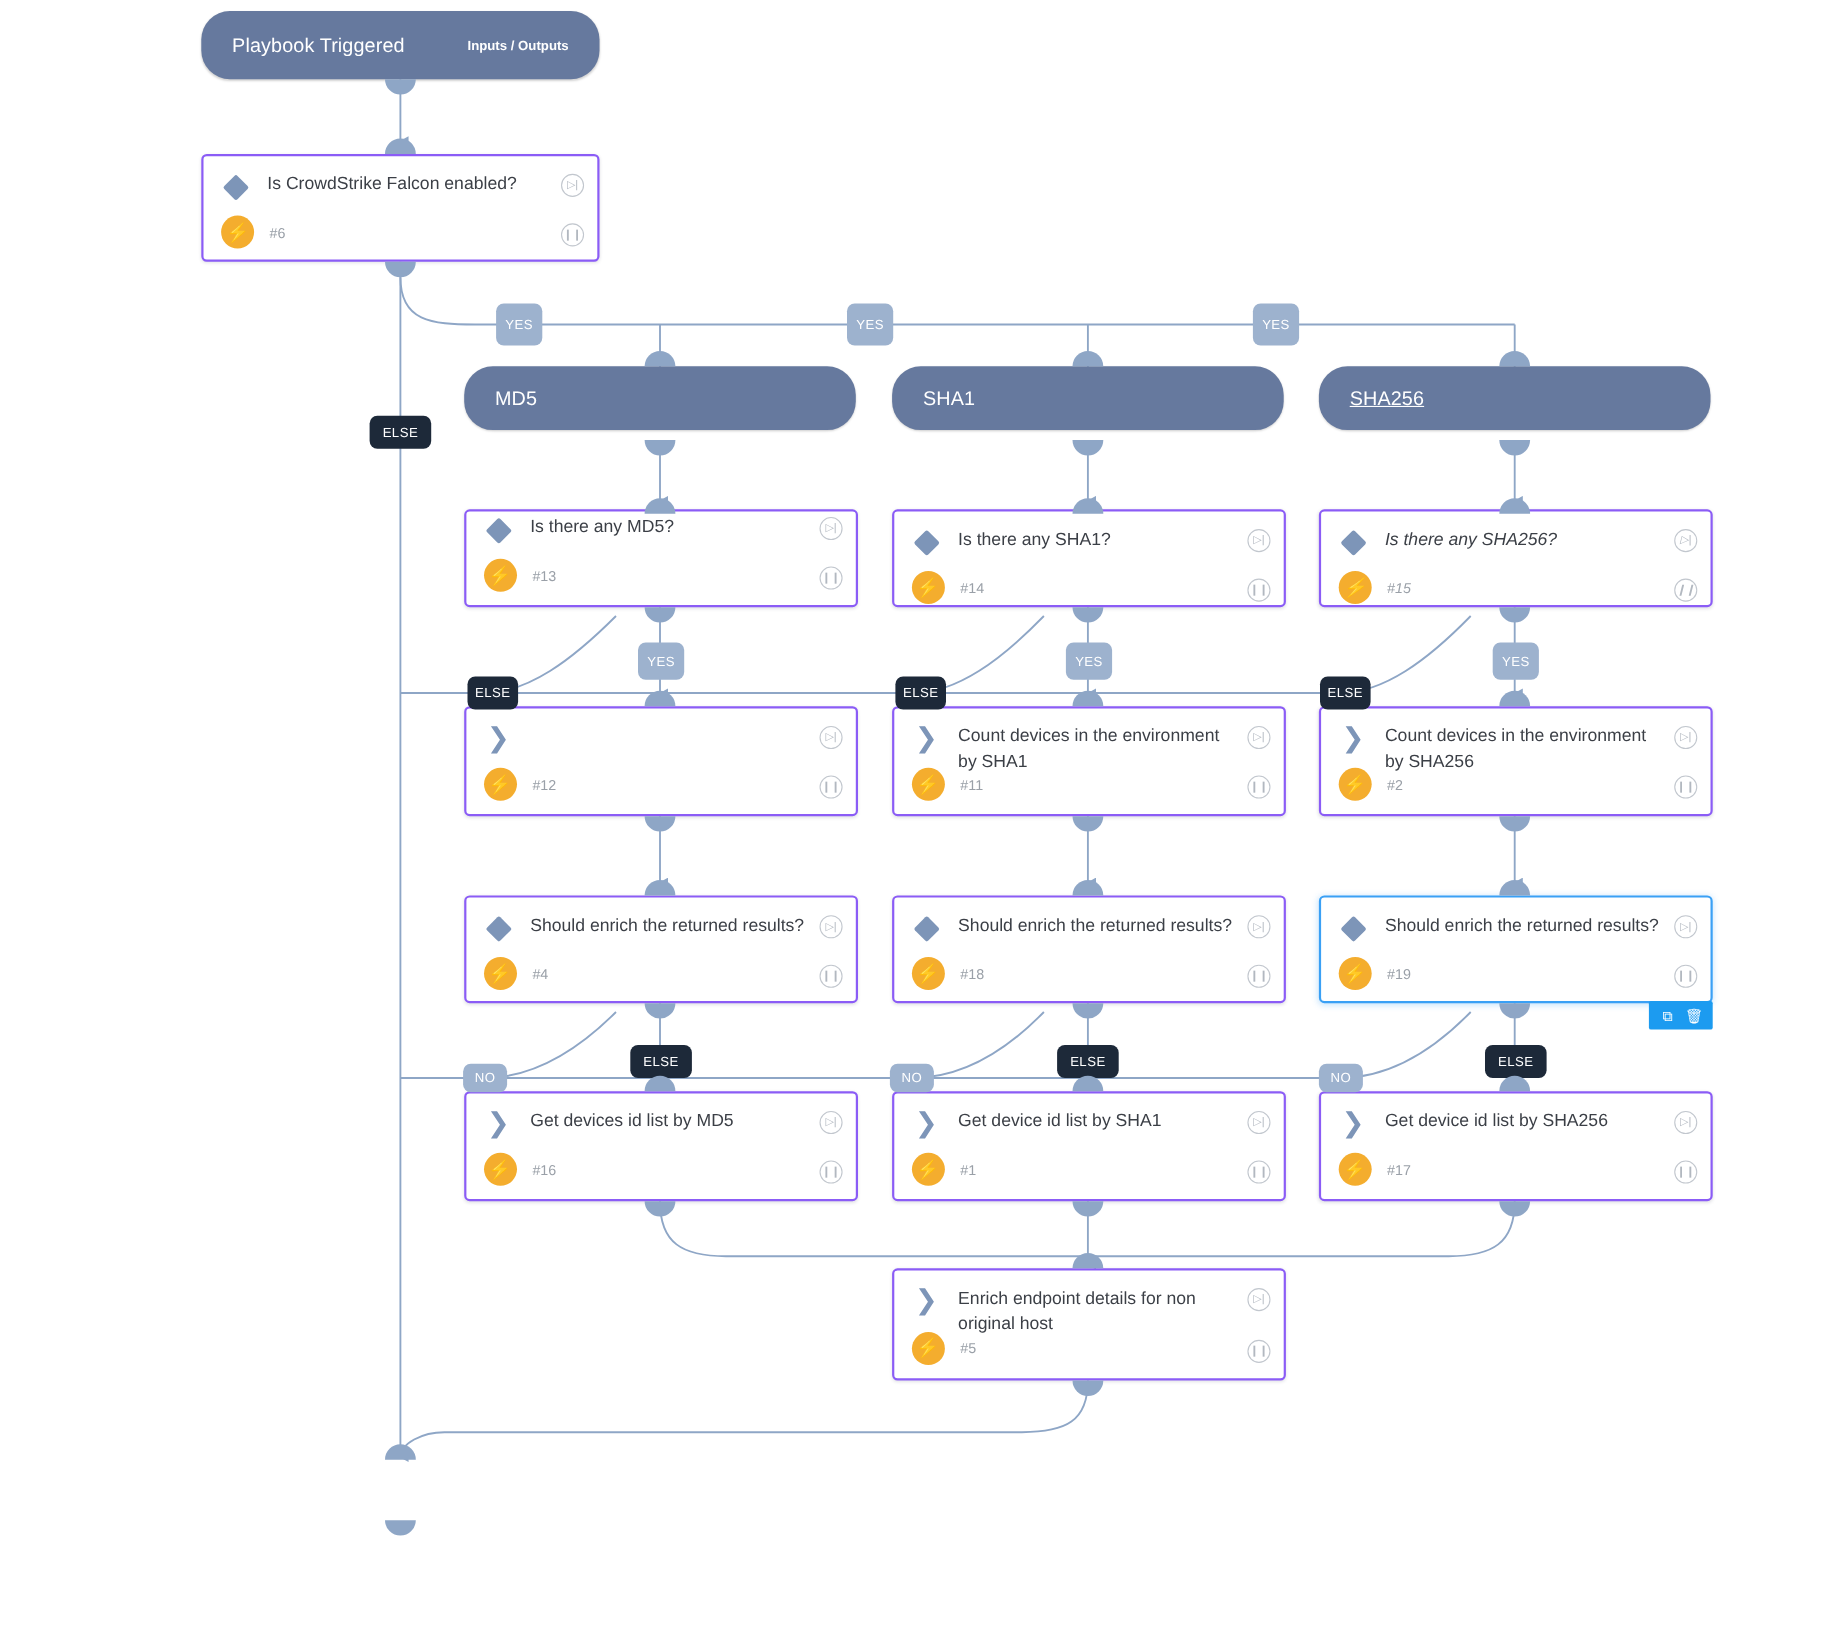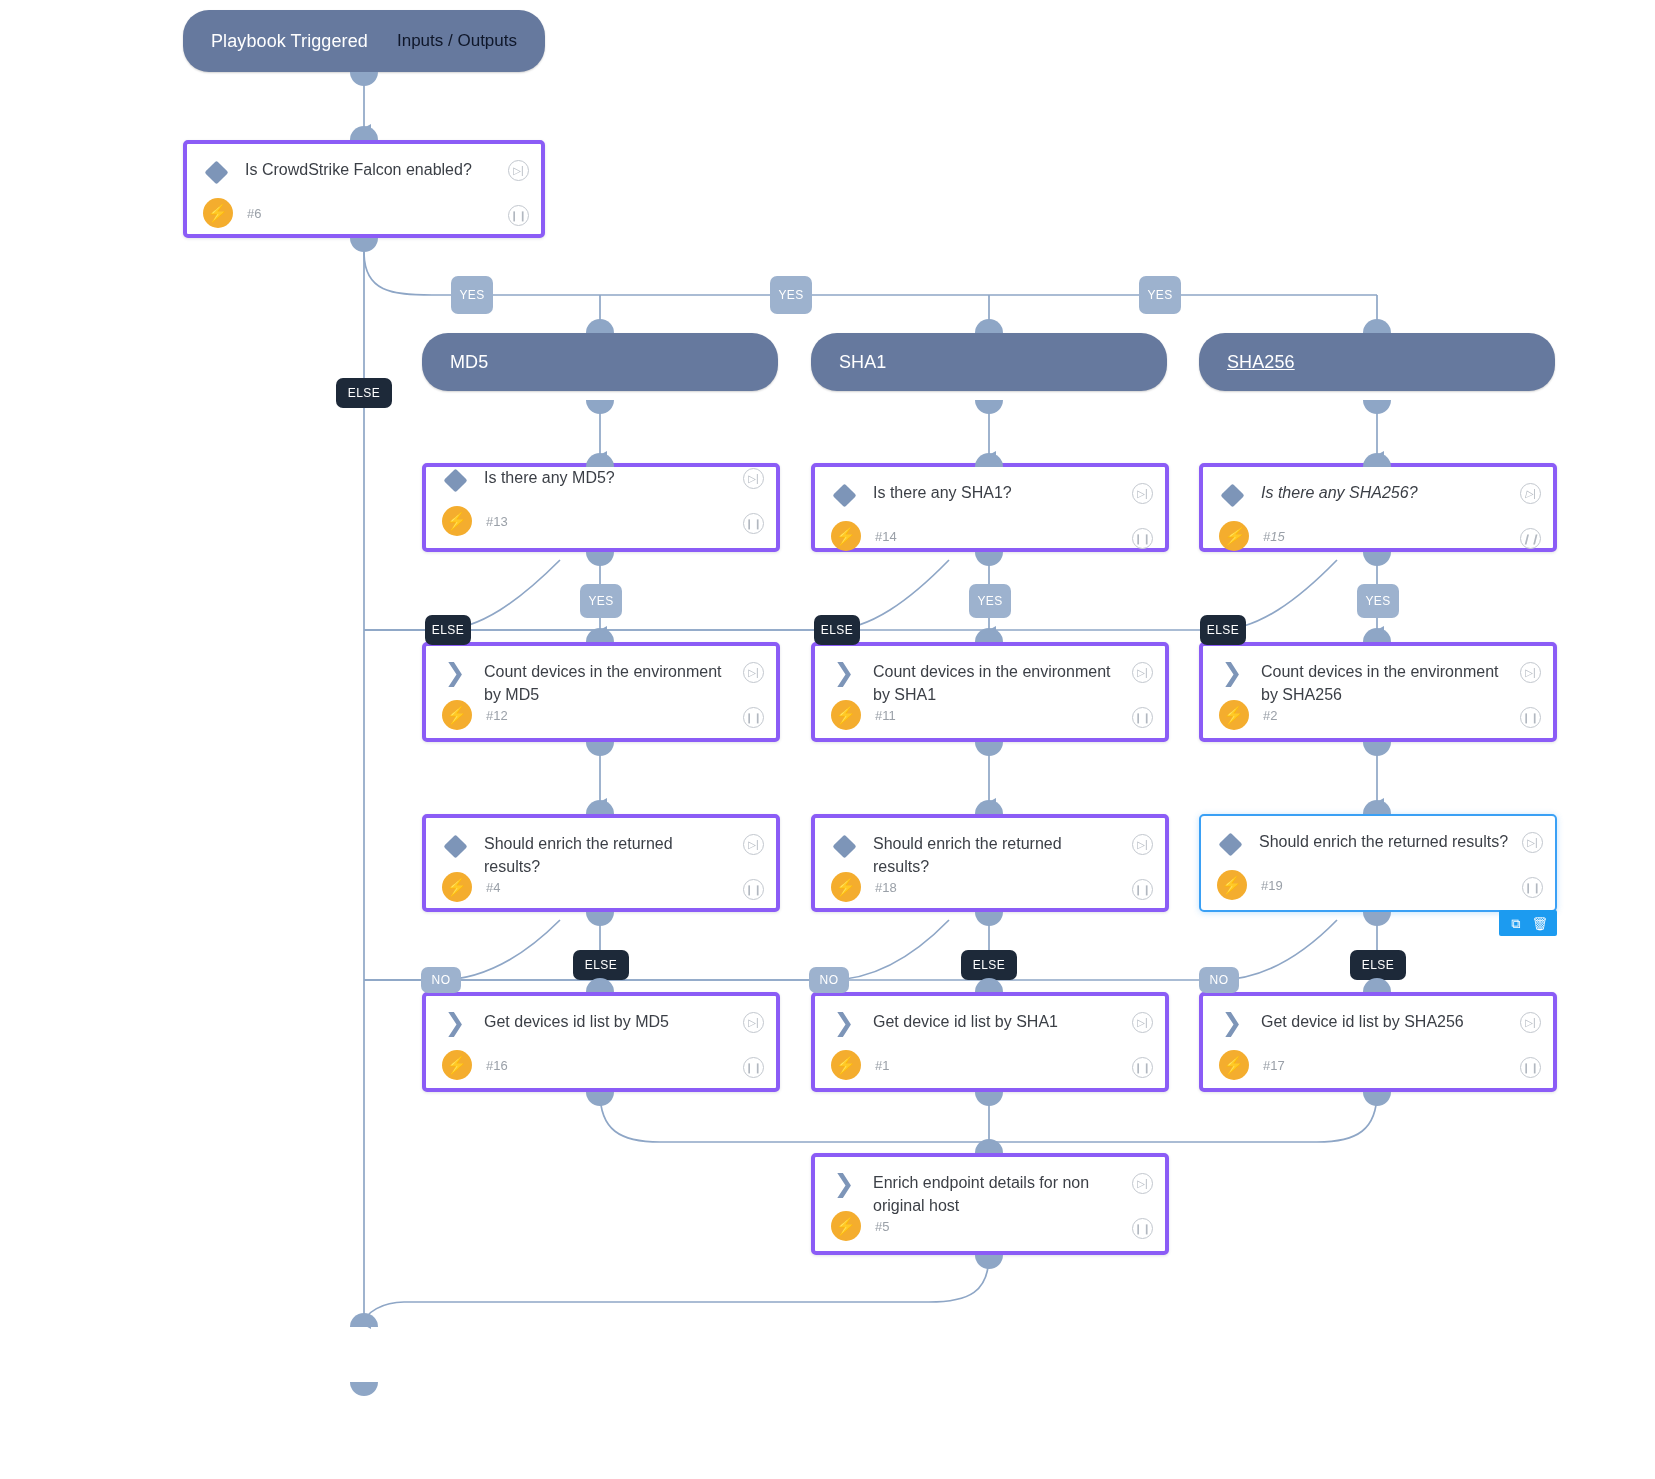--- a/index.html
+++ b/index.html
@@ -34,29 +34,30 @@
     box-shadow: 0 1px 2px rgba(0,0,0,.18);
     z-index: 5;
   }
   .pill .pill-title {
     font-size: 18px;
     color: #ffffff;
     letter-spacing: .1px;
   }
   .pill .pill-sub {
     margin-left: auto;
-    font-size: 17px;
-    color: #0f172a;
+    font-size: 12px;
+    color: #ffffff;
+    font-weight: bold;
   }
 
   
   .card {
     position: absolute;
     background: #ffffff;
-    border: 4px solid #8b5cf6;
+    border: 2px solid #8b5cf6;
     border-radius: 5px;
     box-shadow: 0 1px 3px rgba(30,40,60,.13);
     z-index: 6;
     display: flex;
     flex-direction: column;
   }
   .card.selected {
     border: 2px solid #3aa0f5;
     box-shadow: 0 1px 6px rgba(58,160,245,.30);
   }
@@ -371,21 +372,20 @@
 
   <div class="lbl els-sm" style="left:425px; top:615px;">ELSE</div>
   <div class="lbl els-sm" style="left:814px; top:615px;">ELSE</div>
   <div class="lbl els-sm" style="left:1200px; top:615px;">ELSE</div>
 
   <div class="card" style="left:422px; top:642px; width:358px; height:100px;">
     <div class="card-top">
       <span class="type-icon">
           <i class="chevron">❯</i>
         </span>
-      <span class="card-title">Count devices in the environment by MD5</span>
       <span class="circ-btn top">▷|</span>
     </div>
     <div class="card-bottom">
       <span class="bolt">⚡</span>
       <span class="card-id">#12</span>
       <span class="circ-btn bot">❙❙</span>
     </div>
   </div>
 
   <div class="card" style="left:811px; top:642px; width:358px; height:100px;">

